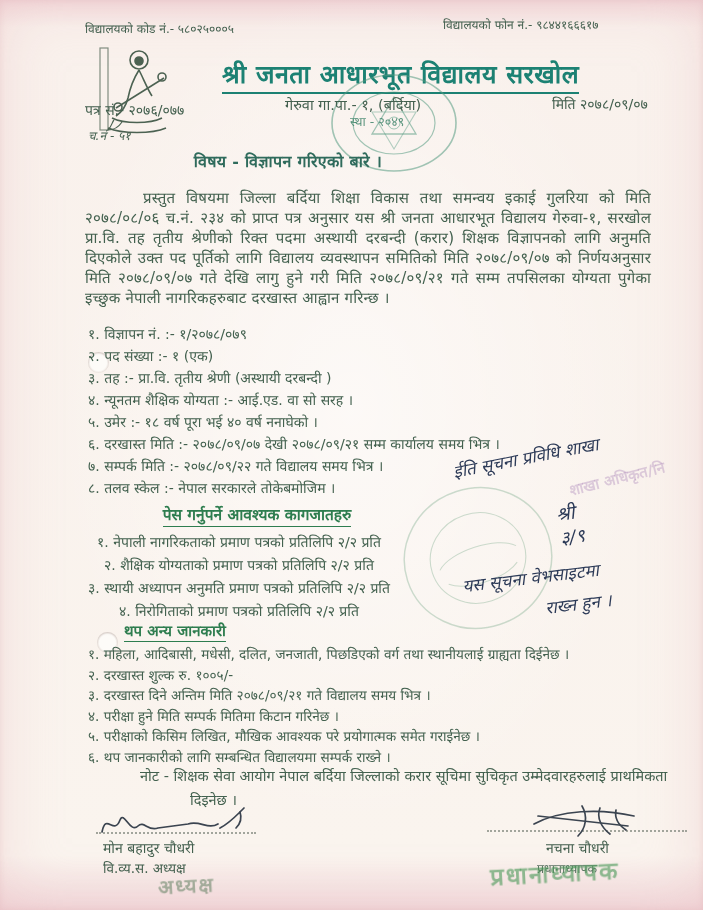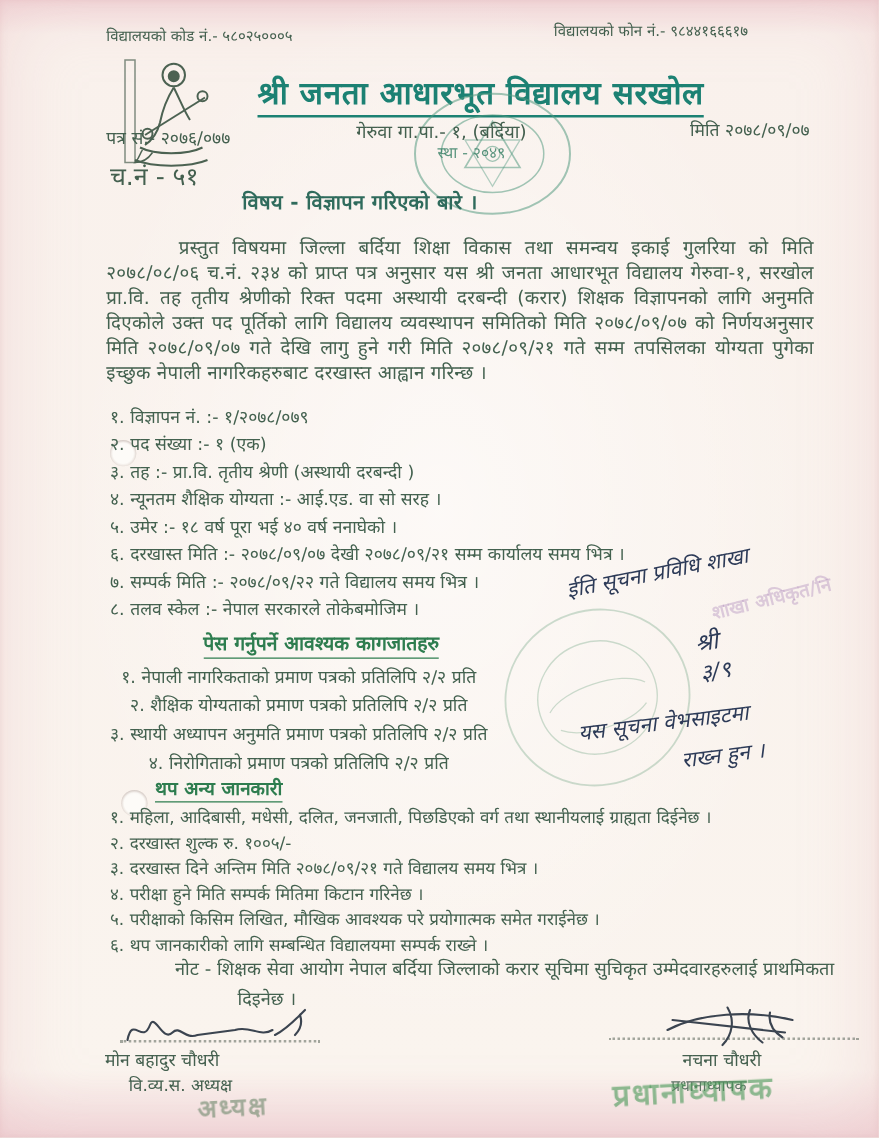--- a/index.html
+++ b/index.html
@@ -13,20 +13,21 @@
     box-shadow:inset 0 0 60px rgba(228,178,184,.35), inset 0 0 6px rgba(210,150,160,.25);
     color:#41604e;
   }
   .abs{position:absolute;}
   .typed{color:#44604f;}
   .small{font-size:12px;}
   .title{
     font-size:25px;font-weight:bold;color:#1c8173;
     border-bottom:2.5px solid #1c8173;padding-bottom:3px;letter-spacing:.5px;
     white-space:nowrap;
+    margin-left:16px;
   }
   .subject{font-size:16px;color:#2f6b5c;font-weight:bold;letter-spacing:.3px;}
   .para{
     font-size:15px;line-height:20px;text-align:justify;text-indent:58px;
     color:#43614f;letter-spacing:.2px;
   }
   .sec-heading{
     display:inline-block;font-size:15.5px;font-weight:bold;color:#2e7d4f;
     border-bottom:1.6px solid #2e7d4f;padding-bottom:1px;margin:0 0 4px 36px;
   }
@@ -93,21 +94,21 @@
         <path d="M66 25 L88 62 L44 62 Z" stroke-width="1.3"></path>
         <path d="M66 77 L44 40 L88 40 Z" stroke-width="1.1" opacity=".8"></path>
         <circle cx="66" cy="51" r="6" stroke-width="1"></circle>
       </g>
     </svg>
   </div>
 
   <div class="abs typed" style="left:85px;top:100px;font-size:14px;">पत्र सं.- २०७६/०७७</div>
   <div class="abs typed" style="left:285px;top:94px;font-size:14.5px;z-index:3;text-align:right;">गेरुवा गा.पा.- १, (बर्दिया)</div>
   <div class="abs typed" style="left:552px;top:94px;font-size:14px;">मिति २०७८/०९/०७</div>
-  <div class="abs typed" style="left:88px;top:127px;font-size:20px;">च.नं - ५१</div>
+  <div class="abs typed" style="left:88px;top:127px;font-size:12px;font-style:italic;">च.नं - ५१</div>
   <div class="abs" style="left:350px;top:113px;font-size:12.5px;color:rgba(60,130,105,.85);z-index:3;">स्था - २०४९</div>
 
   <div class="abs" style="left:0;top:150px;width:576px;text-align:center;">
     <span class="subject">विषय - विज्ञापन गरिएको बारे ।</span>
   </div>
 
   <div class="abs para" style="left:85px;top:188px;width:566px;">प्रस्तुत विषयमा जिल्ला बर्दिया शिक्षा विकास तथा समन्वय इकाई गुलरिया को मिति २०७८/०८/०६ च.नं. २३४ को प्राप्त पत्र अनुसार यस श्री जनता आधारभूत विद्यालय गेरुवा-१, सरखोल प्रा.वि. तह तृतीय श्रेणीको रिक्त पदमा अस्थायी दरबन्दी (करार)  शिक्षक विज्ञापनको लागि अनुमति दिएकोले उक्त पद पूर्तिको लागि विद्यालय व्यवस्थापन समितिको मिति २०७८/०९/०७ को निर्णयअनुसार मिति २०७८/०९/०७ गते देखि लागु हुने गरी मिति २०७८/०९/२१ गते सम्म तपसिलका योग्यता पुगेका इच्छुक  नेपाली नागरिकहरुबाट दरखास्त आह्वान गरिन्छ ।</div>
 
   <div class="abs" style="left:88px;top:323px;">
     <div class="list" style="font-size:14px;line-height:22px;color:#43614f;">
@@ -149,21 +150,21 @@
   <div class="abs" style="left:92px;top:806px;">
     <svg width="180" height="34" viewBox="0 0 180 34">
       <g fill="none" stroke="#3b4450" stroke-width="1.7" stroke-linecap="round">
         <path d="M10 26 C 14 6, 22 30, 28 14 C 32 4, 38 28, 46 20 C 52 14, 56 26, 66 22 L 96 18 C 108 14, 116 24, 126 18"></path>
         <path d="M128 22 C 136 18, 142 12, 148 6 C 150 12, 148 18, 144 22"></path>
         <path d="M148 6 L 152 2"></path>
       </g>
     </svg>
     <div class="dotline" style="width:160px;margin-left:4px;margin-top:-8px;"></div>
   </div>
-  <div class="abs typed" style="left:84px;top:838px;font-size:14px;">मोन बहादुर चौधरी</div>
+  <div class="abs typed" style="left:103px;top:838px;font-size:14px;">मोन बहादुर चौधरी</div>
   <div class="abs typed" style="left:103px;top:859px;font-size:13.5px;">वि.व्य.स. अध्यक्ष</div>
   <div class="abs stamp-text" style="left:158px;top:872px;font-size:20px;color:rgba(95,125,95,.55);">अध्यक्ष</div>
 
   <div class="abs dotline" style="left:487px;top:830px;width:200px;"></div>
   <div class="abs" style="left:530px;top:800px;">
     <svg width="110" height="40" viewBox="0 0 110 40">
       <g fill="none" stroke="#3b4450" stroke-width="1.7" stroke-linecap="round">
         <path d="M4 24 C 30 10, 70 8, 104 16"></path>
         <path d="M8 16 L 98 26"></path>
         <path d="M52 6 C 58 16, 56 28, 48 36"></path>

